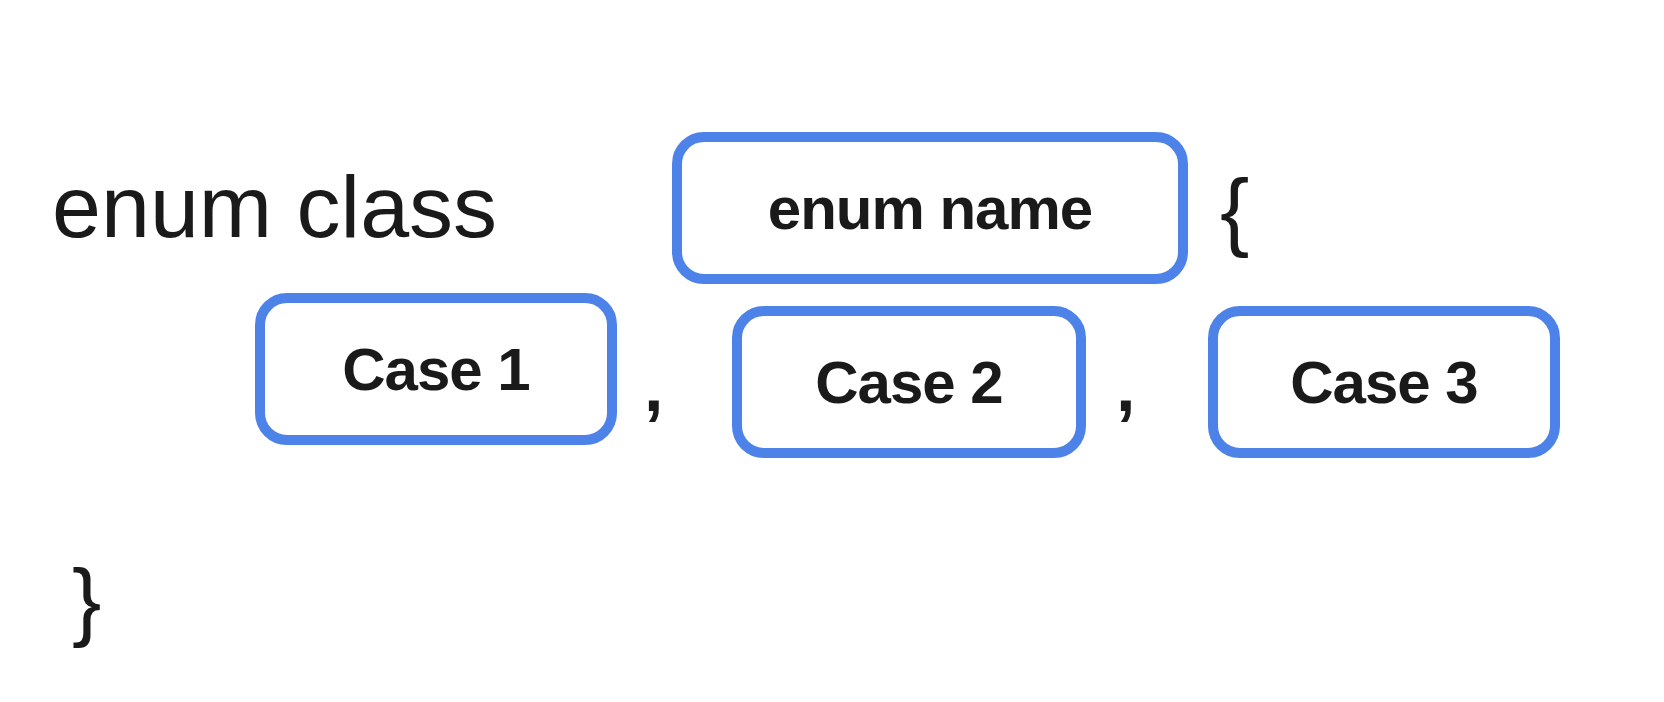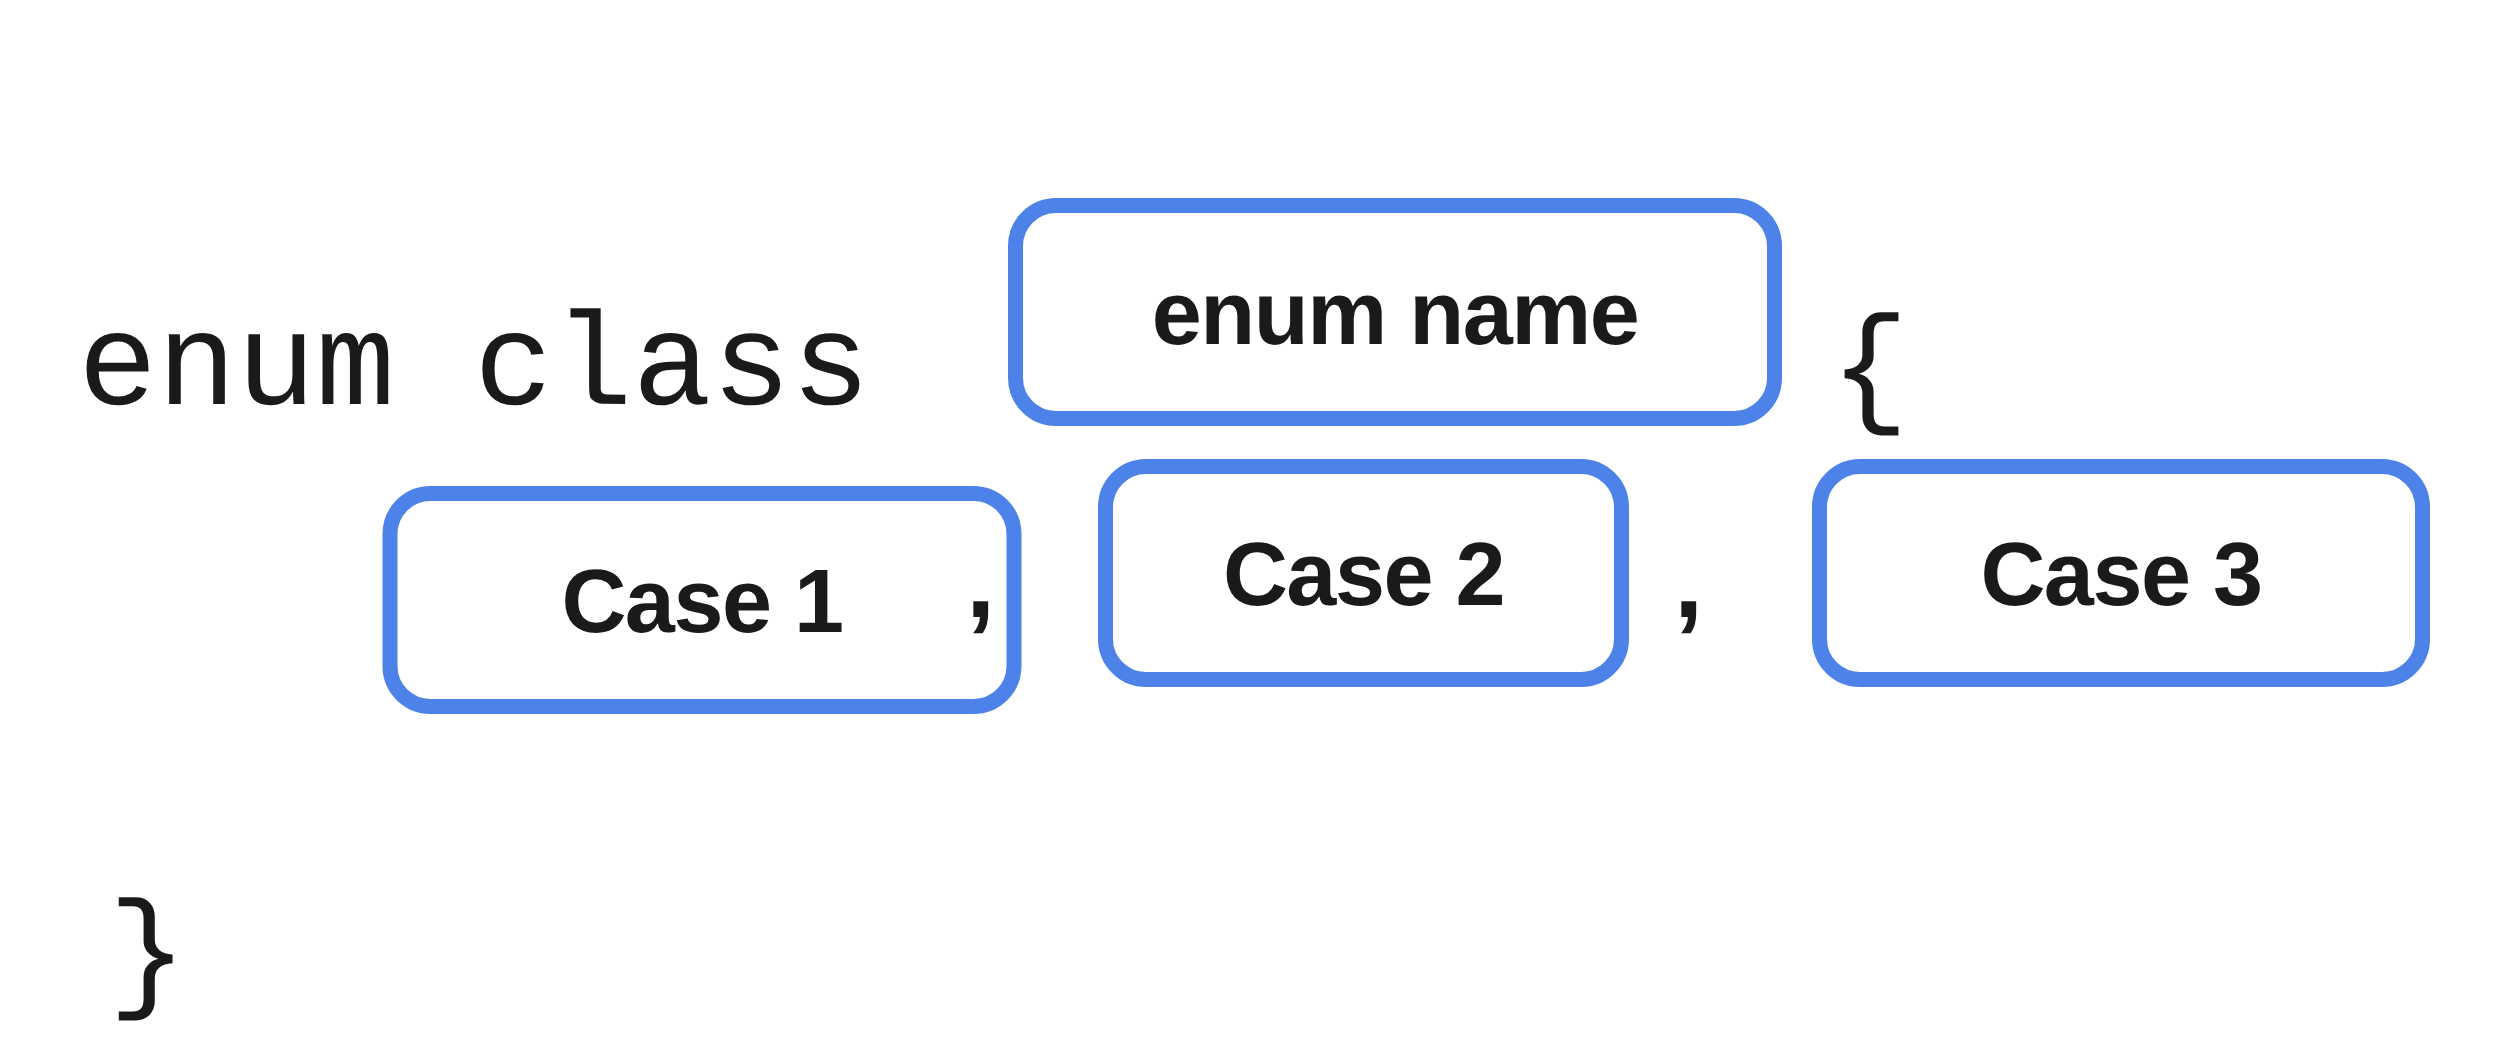--- a/index.html
+++ b/index.html
@@ -10,27 +10,26 @@
   html, body { margin: 0; padding: 0; background: var(--bg); }
   .canvas {
     position: relative;
     width: 1664px;
     height: 702px;
     background: var(--bg);
     overflow: hidden;
   }
   .mono {
     position: absolute;
-    font-family: Liberation Mono, monospace;
+    font-family: Liberation Sans, sans-serif;
     font-size: 88px;
     font-weight: 400;
     line-height: 1;
     color: var(--text);
     white-space: pre;
-    margin-top: 40px;
   }
   .kw { left: 52px; top: 163px; }
   .brace-open { left: 1220px; top: 166px; }
   .brace-close { left: 72px; top: 556px; }
   .box {
     position: absolute;
     box-sizing: border-box;
     border: 10px solid var(--box-border);
     border-radius: 32px;
     background: var(--bg);
@@ -40,23 +39,23 @@
   }
   .box span {
     font-family: "Liberation Sans", sans-serif;
     font-weight: 700;
     font-size: 60px;
     color: var(--text);
     letter-spacing: -1px;
     white-space: pre;
   }
   .enum-name-box { left: 672px; top: 132px; width: 516px; height: 152px; }
-  .case1-box { left: 255px; top: 324px; width: 426px; height: 152px; }
+  .case1-box { left: 255px; top: 293px; width: 362px; height: 152px; }
   .case2-box { left: 732px; top: 306px; width: 354px; height: 152px; text-align: right; }
-  .case3-box { left: 1208px; top: 306px; width: 412px; height: 152px; }
+  .case3-box { left: 1208px; top: 306px; width: 352px; height: 152px; }
   .comma {
     position: absolute;
     font-family: "Liberation Sans", sans-serif;
     font-weight: 700;
     font-size: 70px;
     line-height: 1;
     color: var(--text);
   }
   .comma1 { left: 644px; top: 352px; }
   .comma2 { left: 1116px; top: 352px; }

